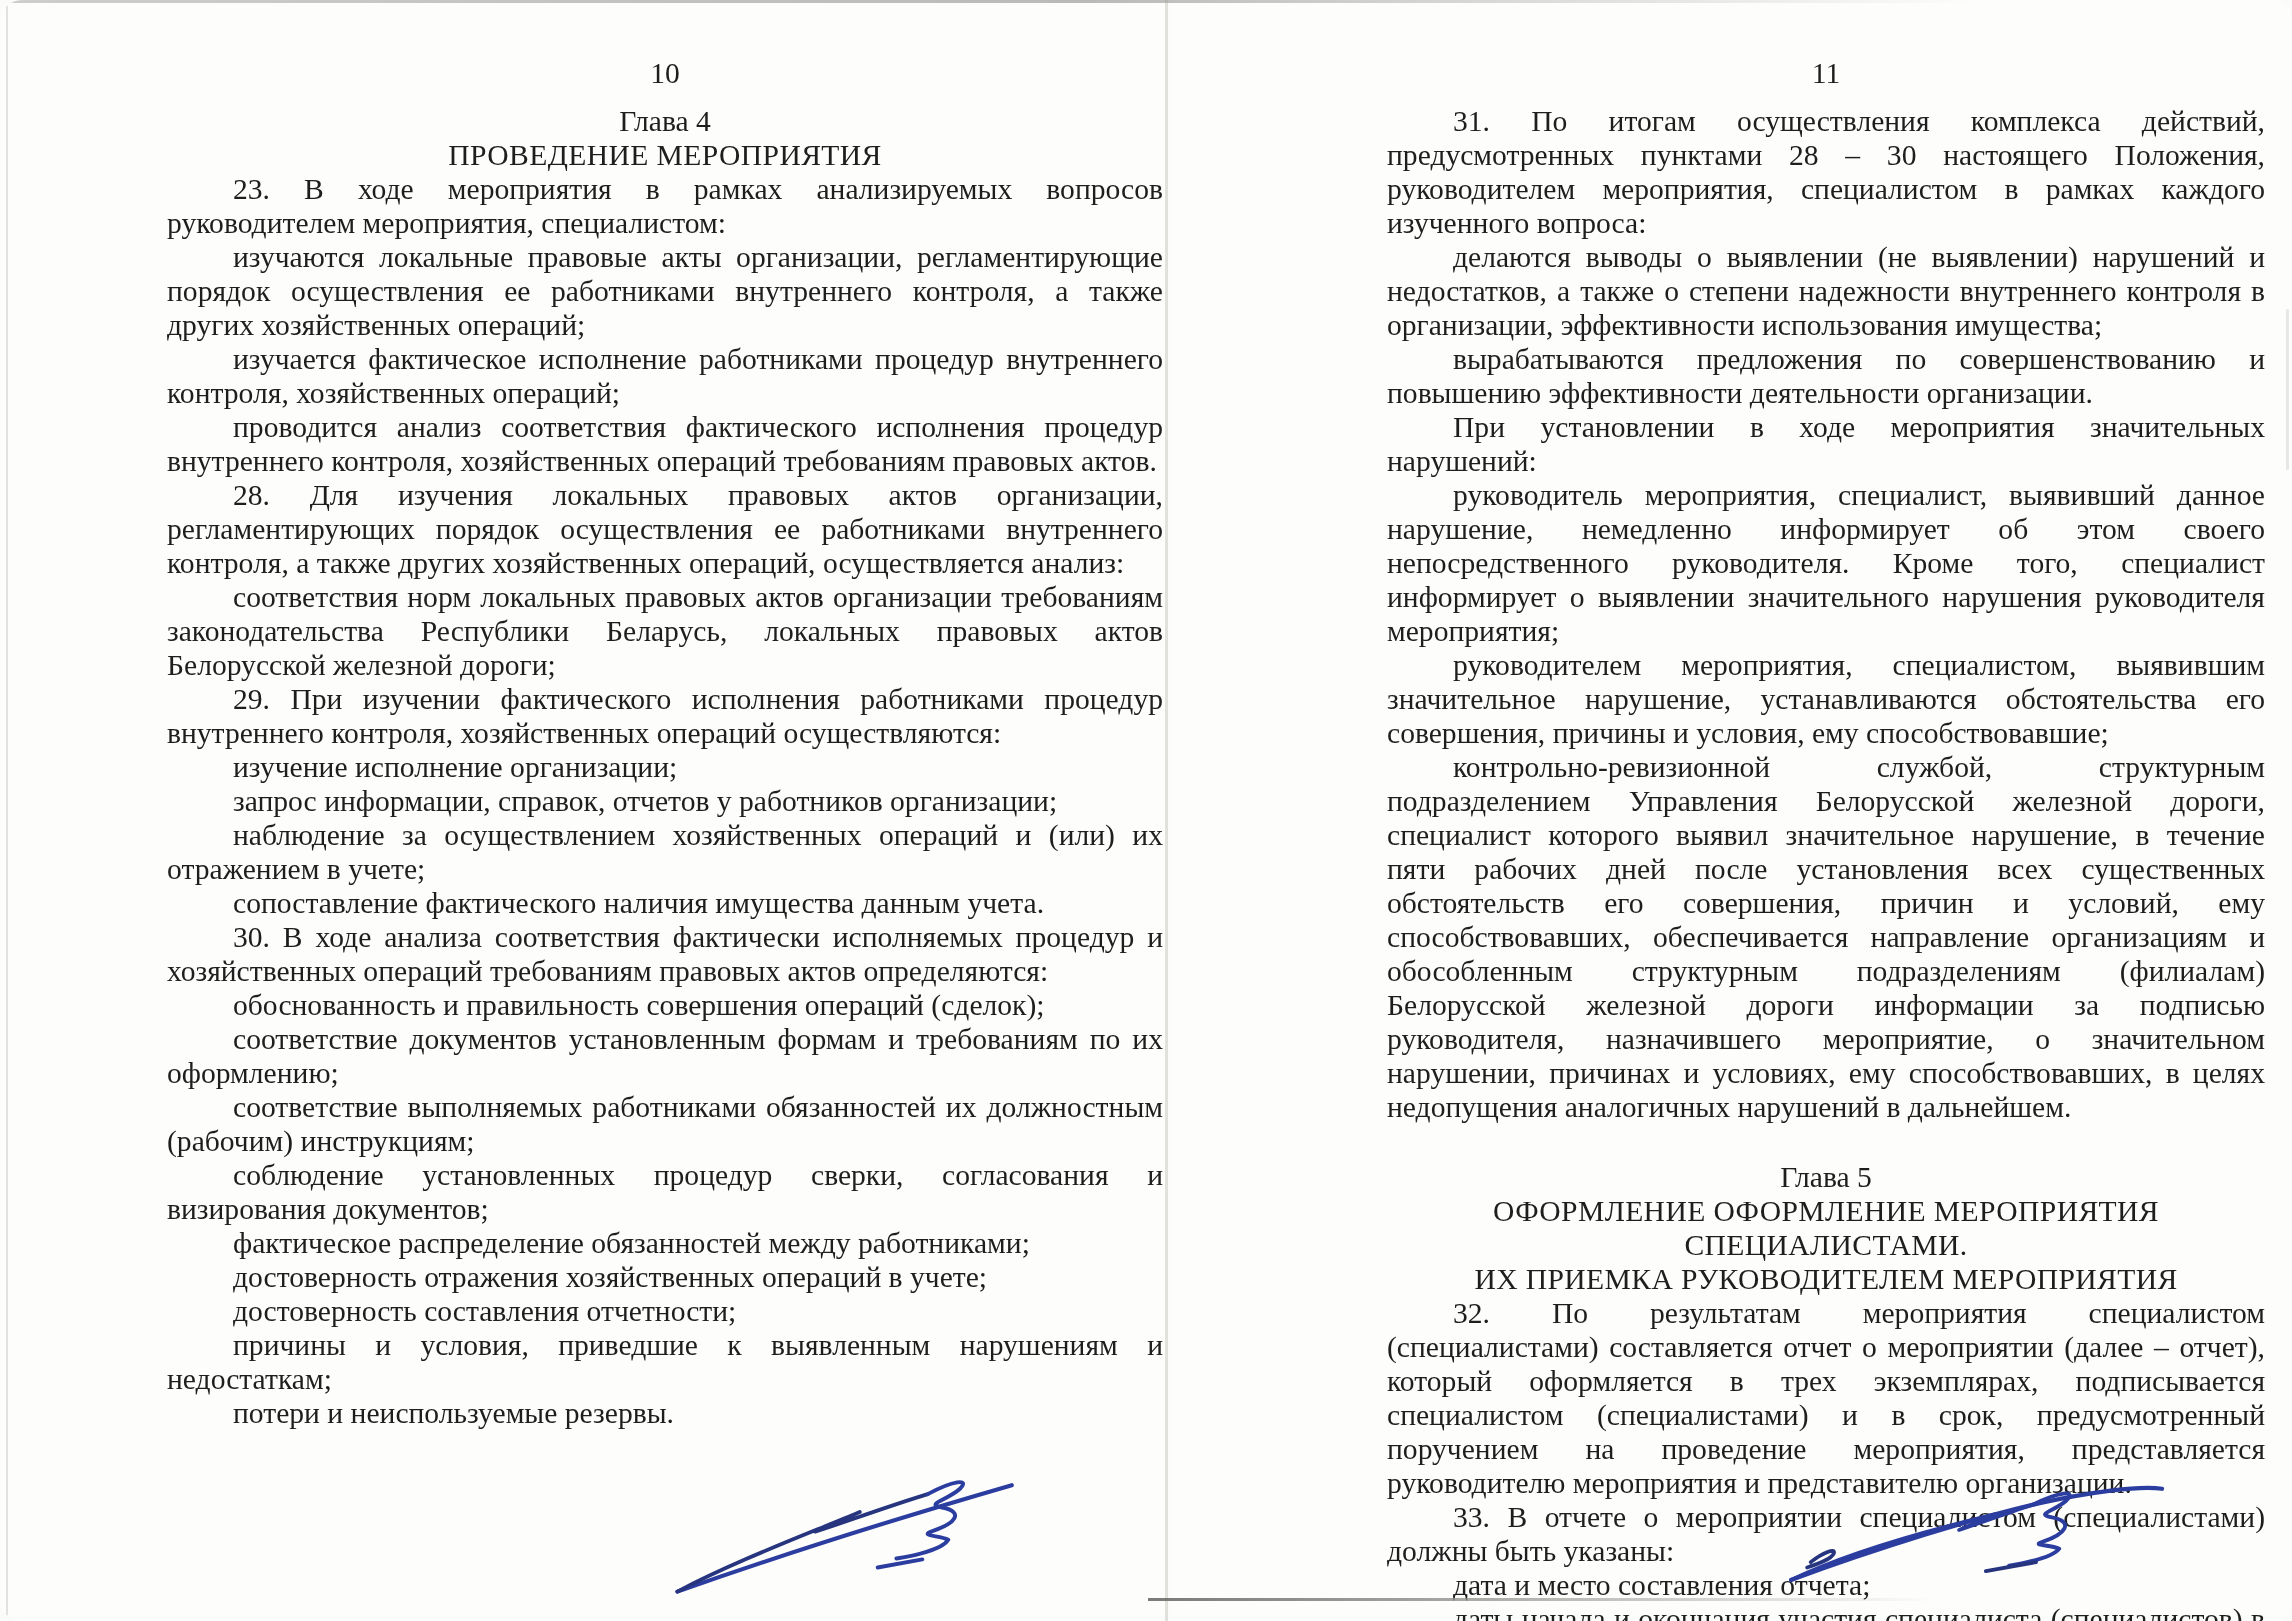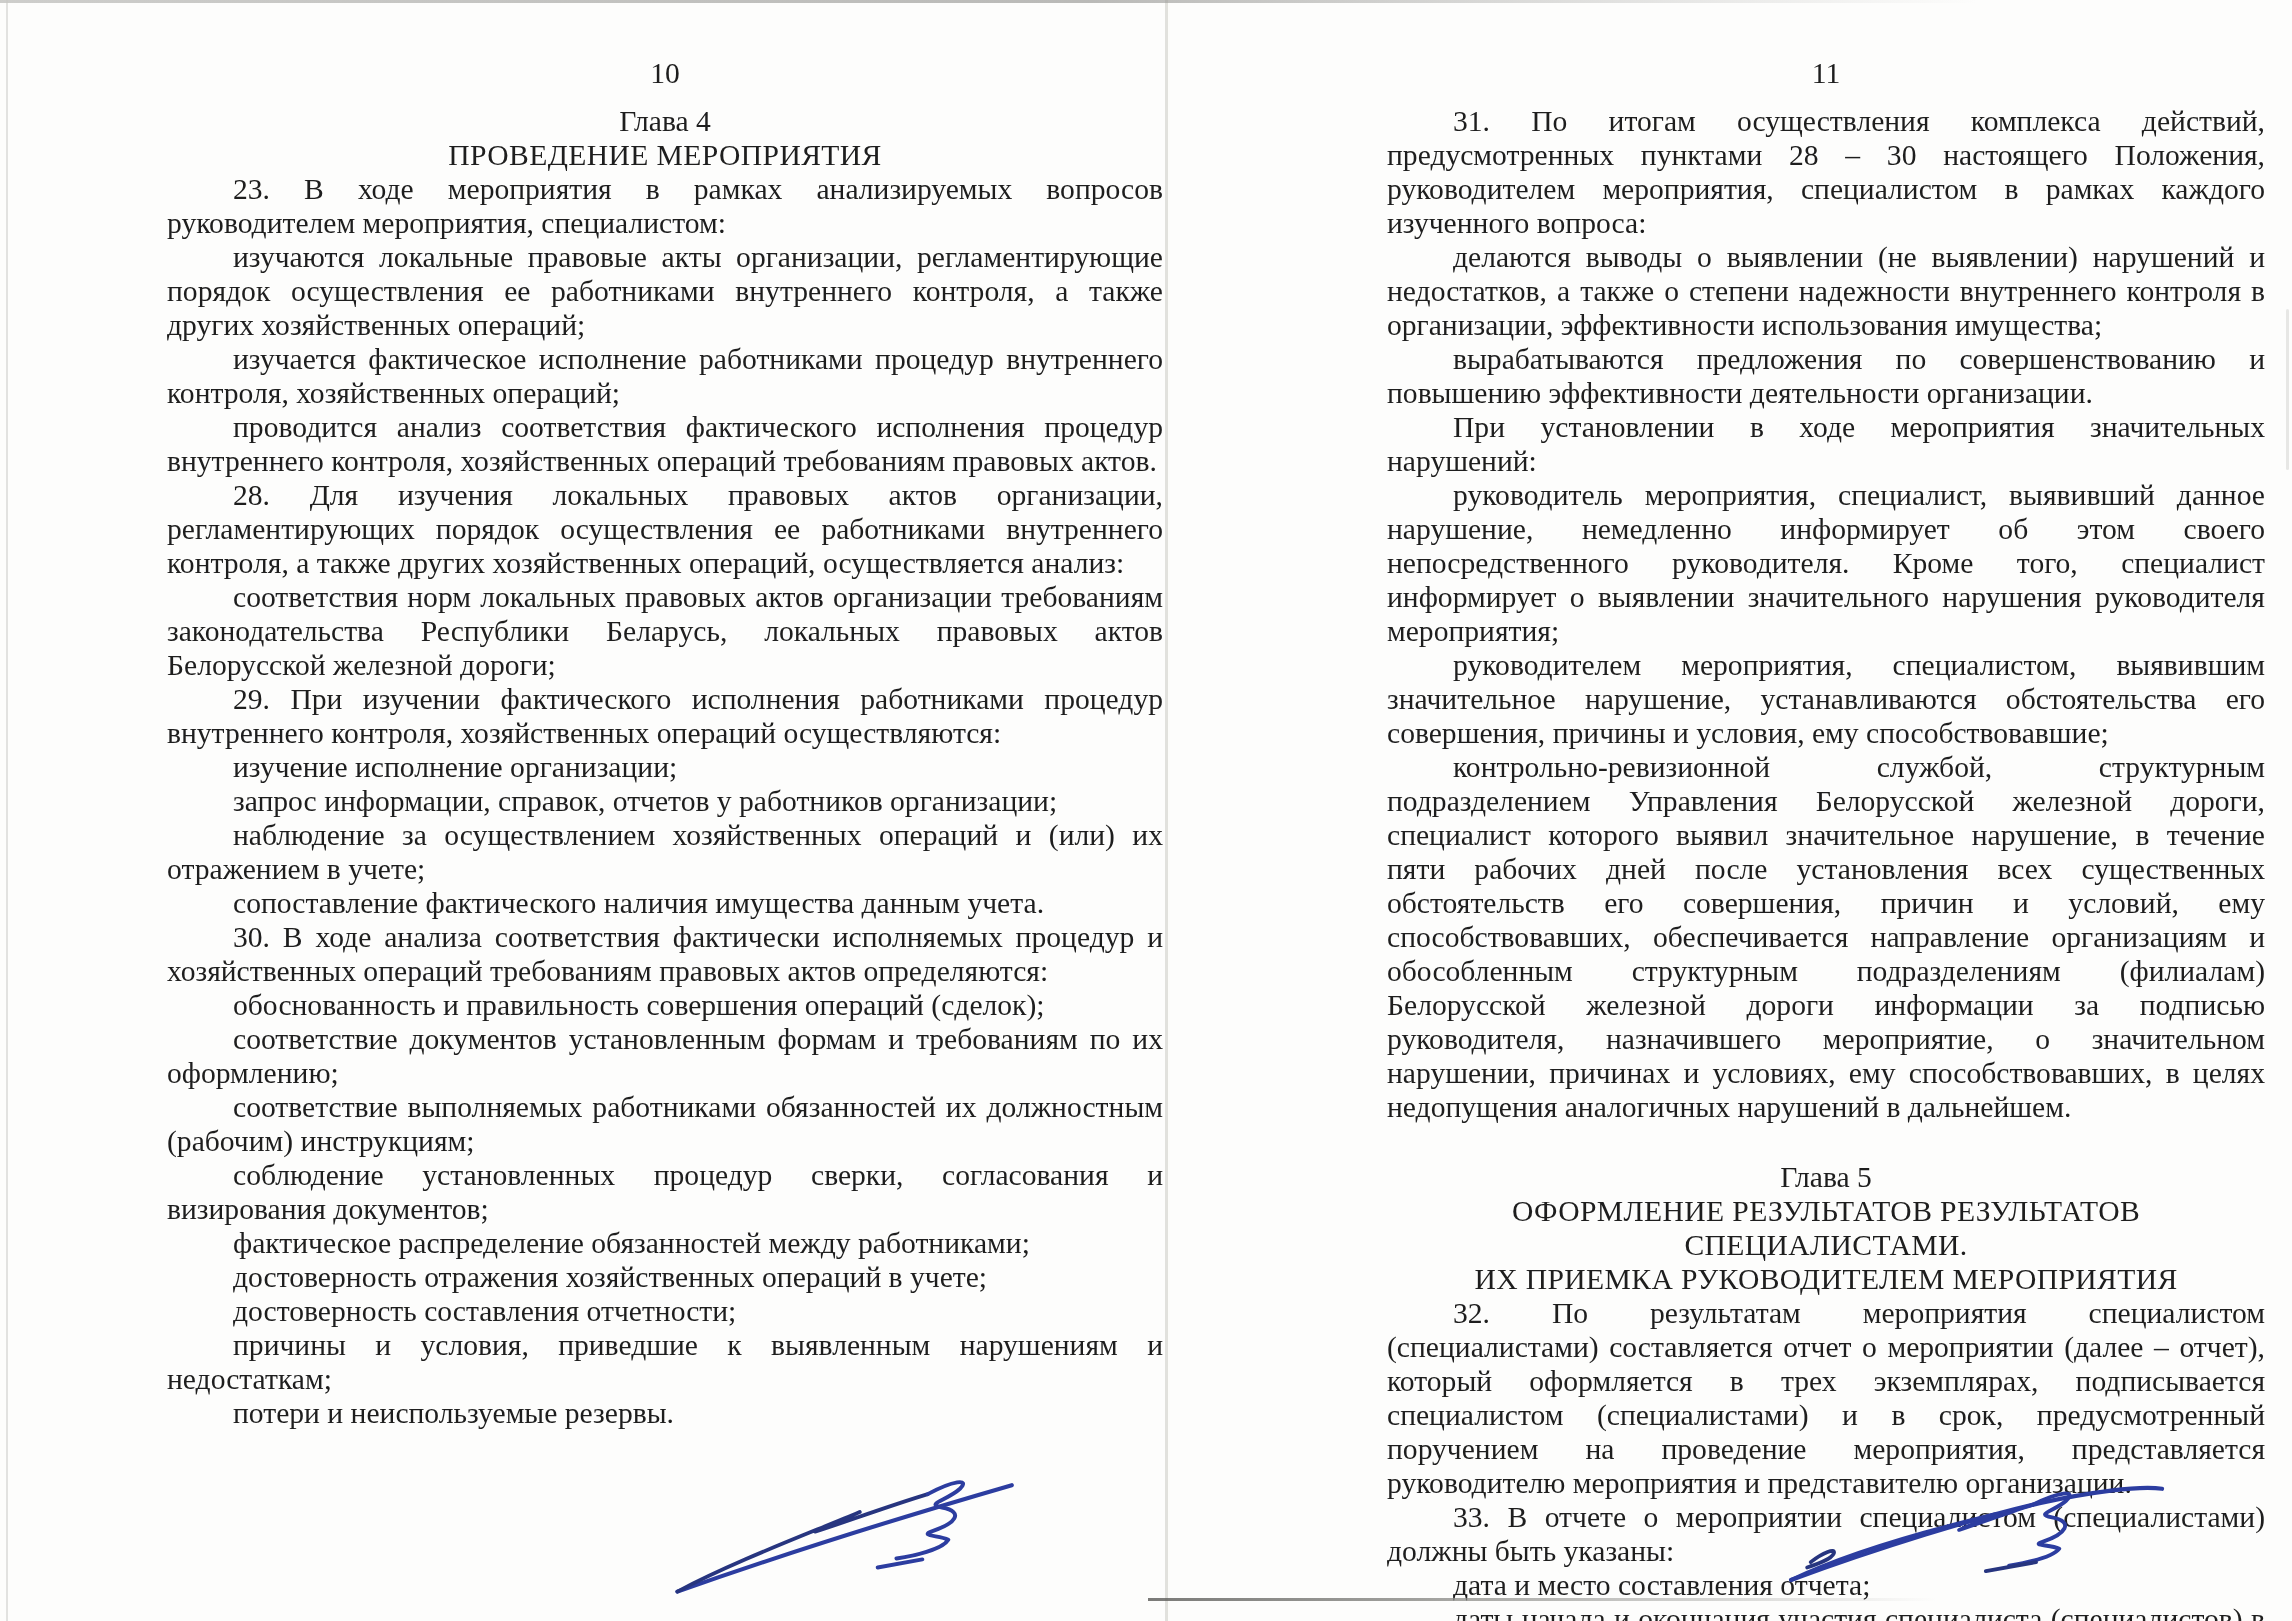--- a/index.html
+++ b/index.html
@@ -8,20 +8,21 @@
     background: #fbfbf9;
   }
   #canvas {
     position: relative;
     width: 2293px;
     height: 1621px;
     overflow: hidden;
     background: #fcfcfa;
     font-family: "Liberation Serif", "DejaVu Serif", serif;
     color: #1e1e1e;
+    border-radius: 22px;
   }
   .page {
     position: absolute;
     top: 0;
     height: 1621px;
     background: #fdfdfc;
   }
   .page.left  { left: 0;      width: 1167px; }
   .page.right { left: 1170px; width: 1123px; }
 
@@ -139,21 +140,21 @@
     <div class="textblock right">
       <div class="pagenum">11</div>
       <p class="para">31. По итогам осуществления комплекса действий, предусмотренных пунктами 28 – 30 настоящего Положения, руководителем мероприятия, специалистом в рамках каждого изученного вопроса:</p>
       <p class="para">делаются выводы о выявлении (не выявлении) нарушений и недостатков, а также о степени надежности внутреннего контроля в организации, эффективности использования имущества;</p>
       <p class="para">вырабатываются предложения по совершенствованию и повышению эффективности деятельности организации.</p>
       <p class="para">При установлении в ходе мероприятия значительных нарушений:</p>
       <p class="para">руководитель мероприятия, специалист, выявивший данное нарушение, немедленно информирует об этом своего непосредственного руководителя. Кроме того, специалист информирует о выявлении значительного нарушения руководителя мероприятия;</p>
       <p class="para">руководителем мероприятия, специалистом, выявившим значительное нарушение, устанавливаются обстоятельства его совершения, причины и условия, ему способствовавшие;</p>
       <p class="para">контрольно-ревизионной службой, структурным подразделением Управления Белорусской железной дороги, специалист которого выявил значительное нарушение, в течение пяти рабочих дней после установления всех существенных обстоятельств его совершения, причин и условий, ему способствовавших, обеспечивается направление организациям и обособленным структурным подразделениям (филиалам) Белорусской железной дороги информации за подписью руководителя, назначившего мероприятие, о значительном нарушении, причинах и условиях, ему способствовавших, в целях недопущения аналогичных нарушений в дальнейшем.</p>
       <div class="chapter-label gap-before">Глава 5</div>
-      <div class="chapter-title">ОФОРМЛЕНИЕ РЕЗУЛЬТАТОВ РЕЗУЛЬТАТОВ СПЕЦИАЛИСТАМИ.</div>
+      <div class="chapter-title">ОФОРМЛЕНИЕ ОФОРМЛЕНИЕ МЕРОПРИЯТИЯ СПЕЦИАЛИСТАМИ.</div>
       <div class="chapter-title">ИХ ПРИЕМКА РУКОВОДИТЕЛЕМ МЕРОПРИЯТИЯ</div>
       <p class="para">32. По результатам мероприятия специалистом (специалистами) составляется отчет о мероприятии (далее – отчет), который оформляется в трех экземплярах, подписывается специалистом (специалистами) и в срок, предусмотренный поручением на проведение мероприятия, представляется руководителю мероприятия и представителю организации.</p>
       <p class="para">33. В отчете о мероприятии специалистом (специалистами) должны быть указаны:</p>
       <p class="para">дата и место составления отчета;</p>
       <p class="para">даты начала и окончания участия специалиста (специалистов) в мероприятии;</p>
 
     </div>
   </div>
 
   <div class="signature sig-left">

